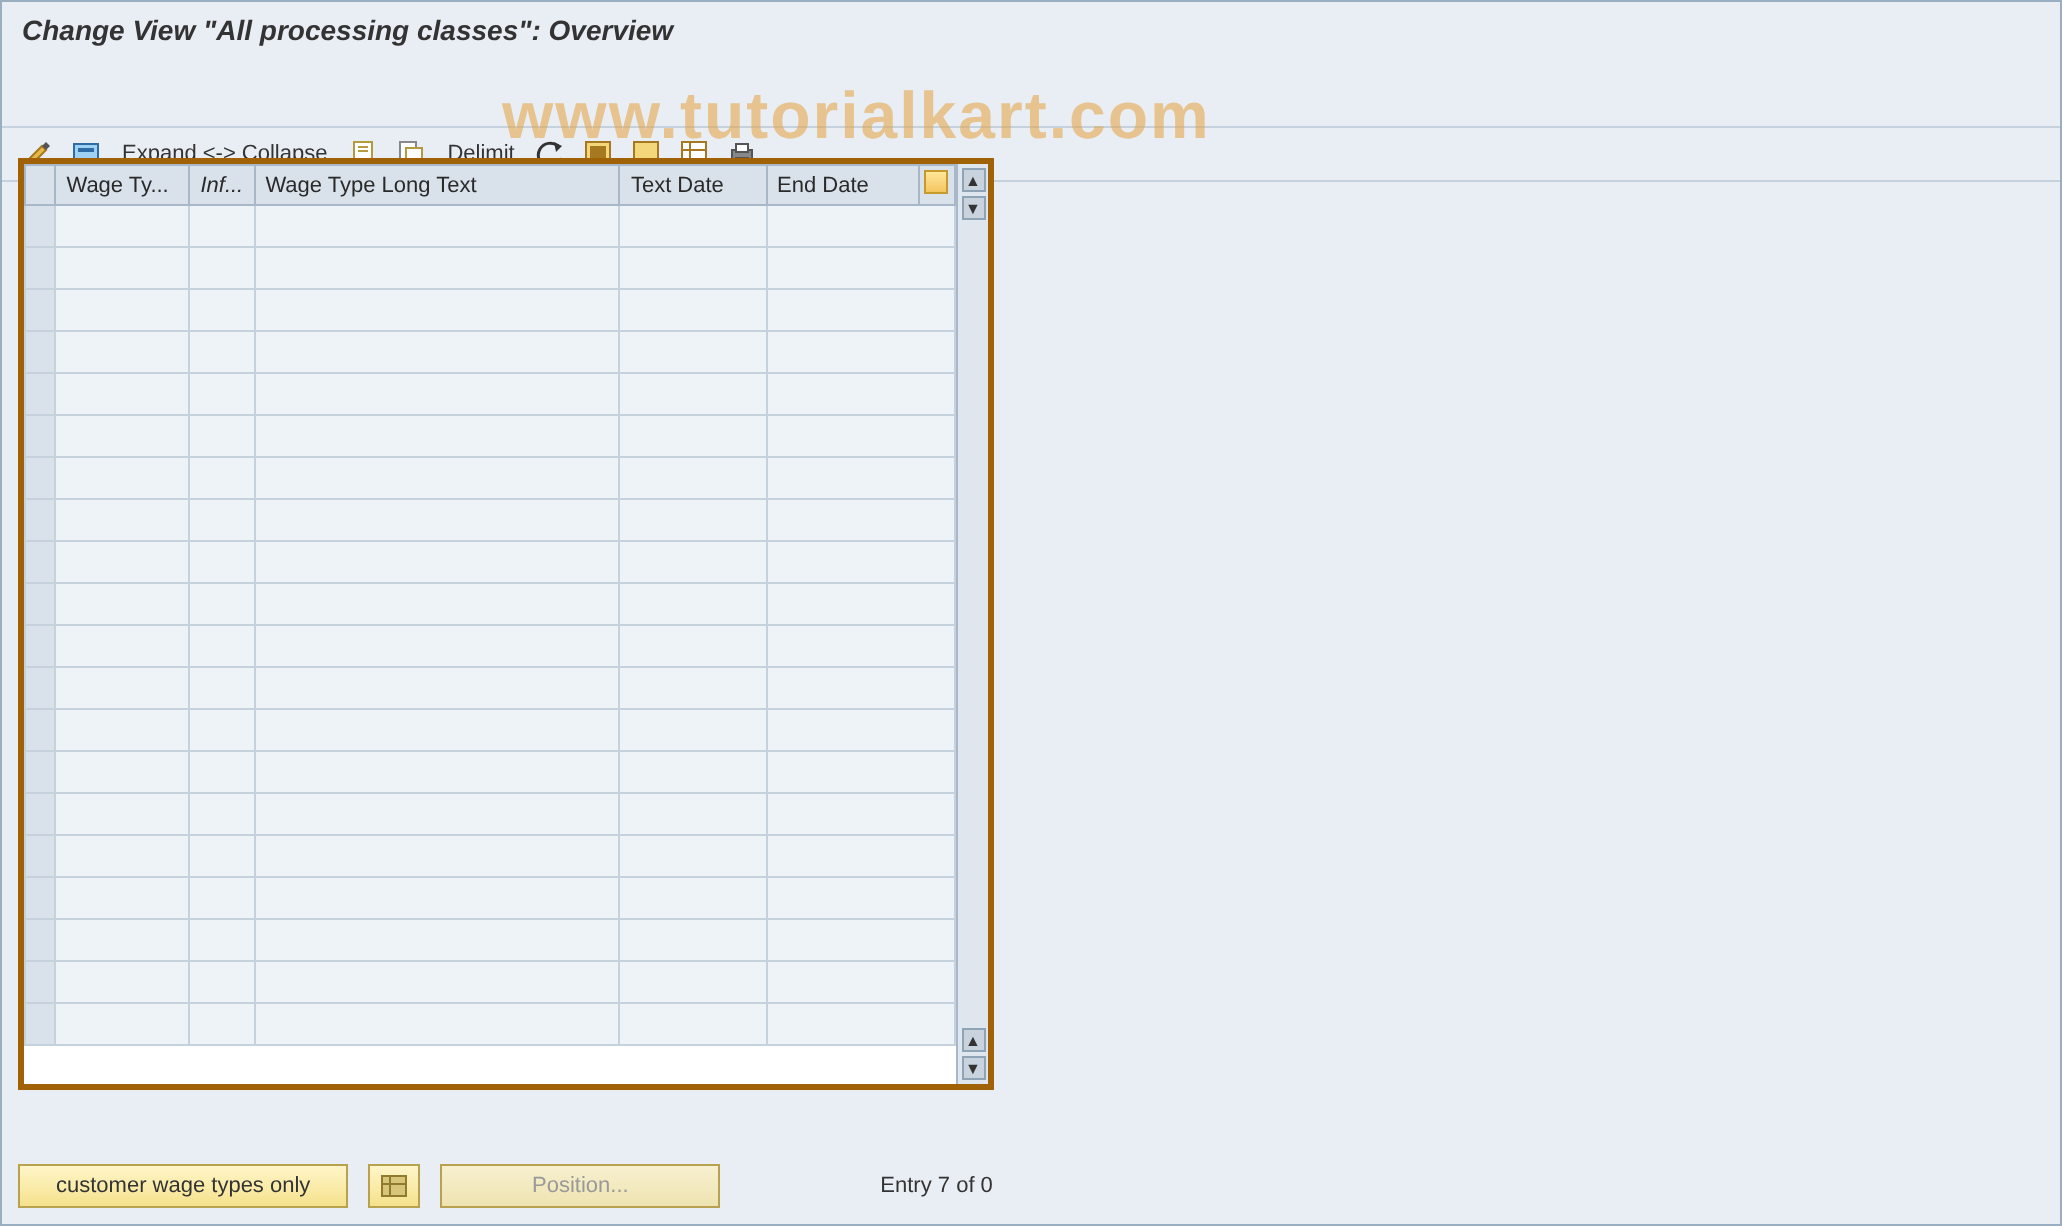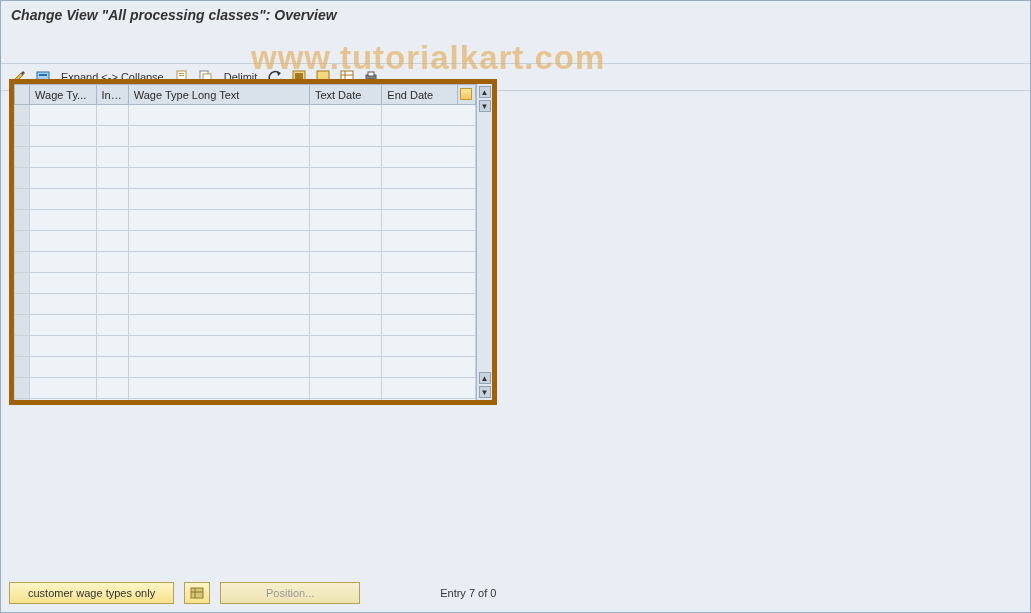--- a/index.html
+++ b/index.html
@@ -55,23 +55,23 @@
       color: rgba(230,160,60,0.55);
       letter-spacing: 1px;
       pointer-events: none;
       z-index: 5;
     }
     .table-wrap {
       position: absolute;
       top: 78px;
       left: 8px;
       width: 488px;
-      height: 326px;
+      height: 466px;
       background: #fff;
-      border: 5px solid #a16207;
+      border: 3px solid #a16207;
       display: flex;
     }
     .table-body {
       flex: 1;
       overflow: hidden;
     }
     table {
       border-collapse: collapse;
       width: 100%;
       table-layout: fixed;
@@ -93,21 +93,21 @@
       height: 21px;
       background: #eef3f7;
       padding: 0 4px;
     }
     td.rowsel {
       background: #d9e1ea;
       width: 15px;
     }
     .col-sel   { width: 15px; }
     .col-wage  { width: 66px; }
-    .col-inf   { width: 32px; }
+    .col-inf   { width: 32px; font-style: italic; }
     .col-long  { width: 180px; }
     .col-start { width: 72px; }
     .col-end   { width: 75px; }
     .col-cfg   { width: 18px; text-align:center; }
     th.cfg {
       text-align: center;
       padding: 0;
     }
     .cfg-icon {
       display:inline-block;

